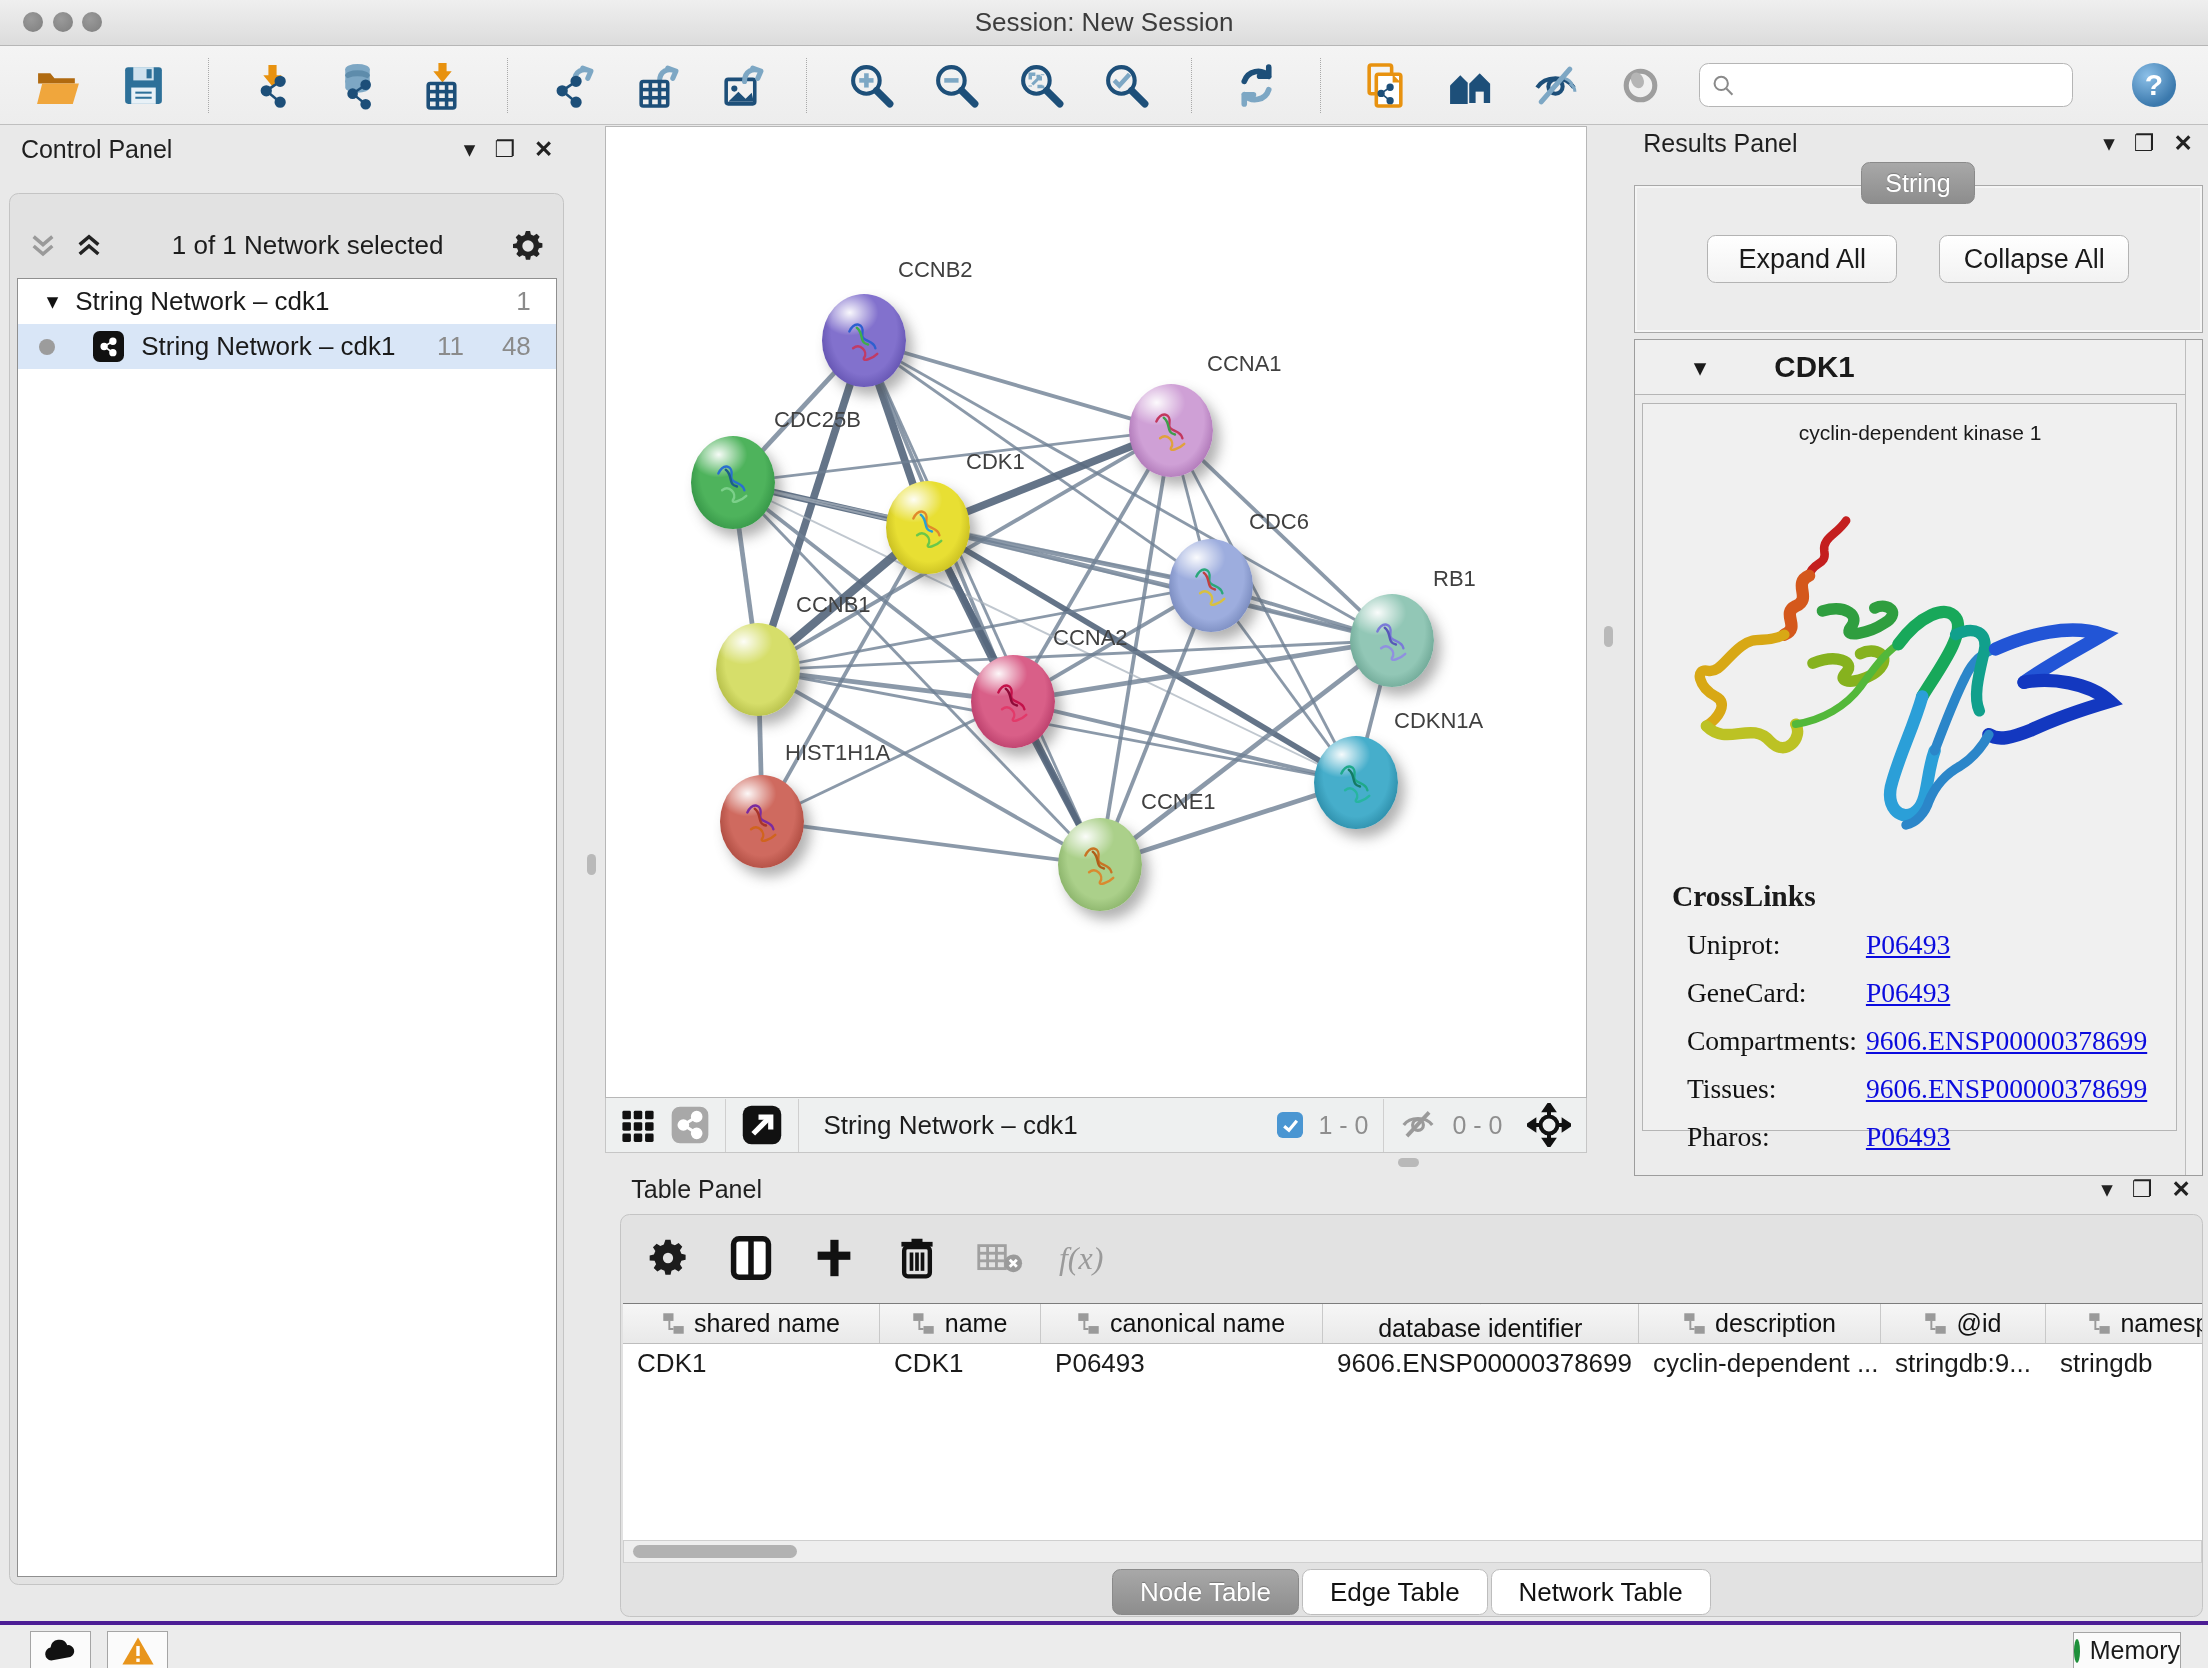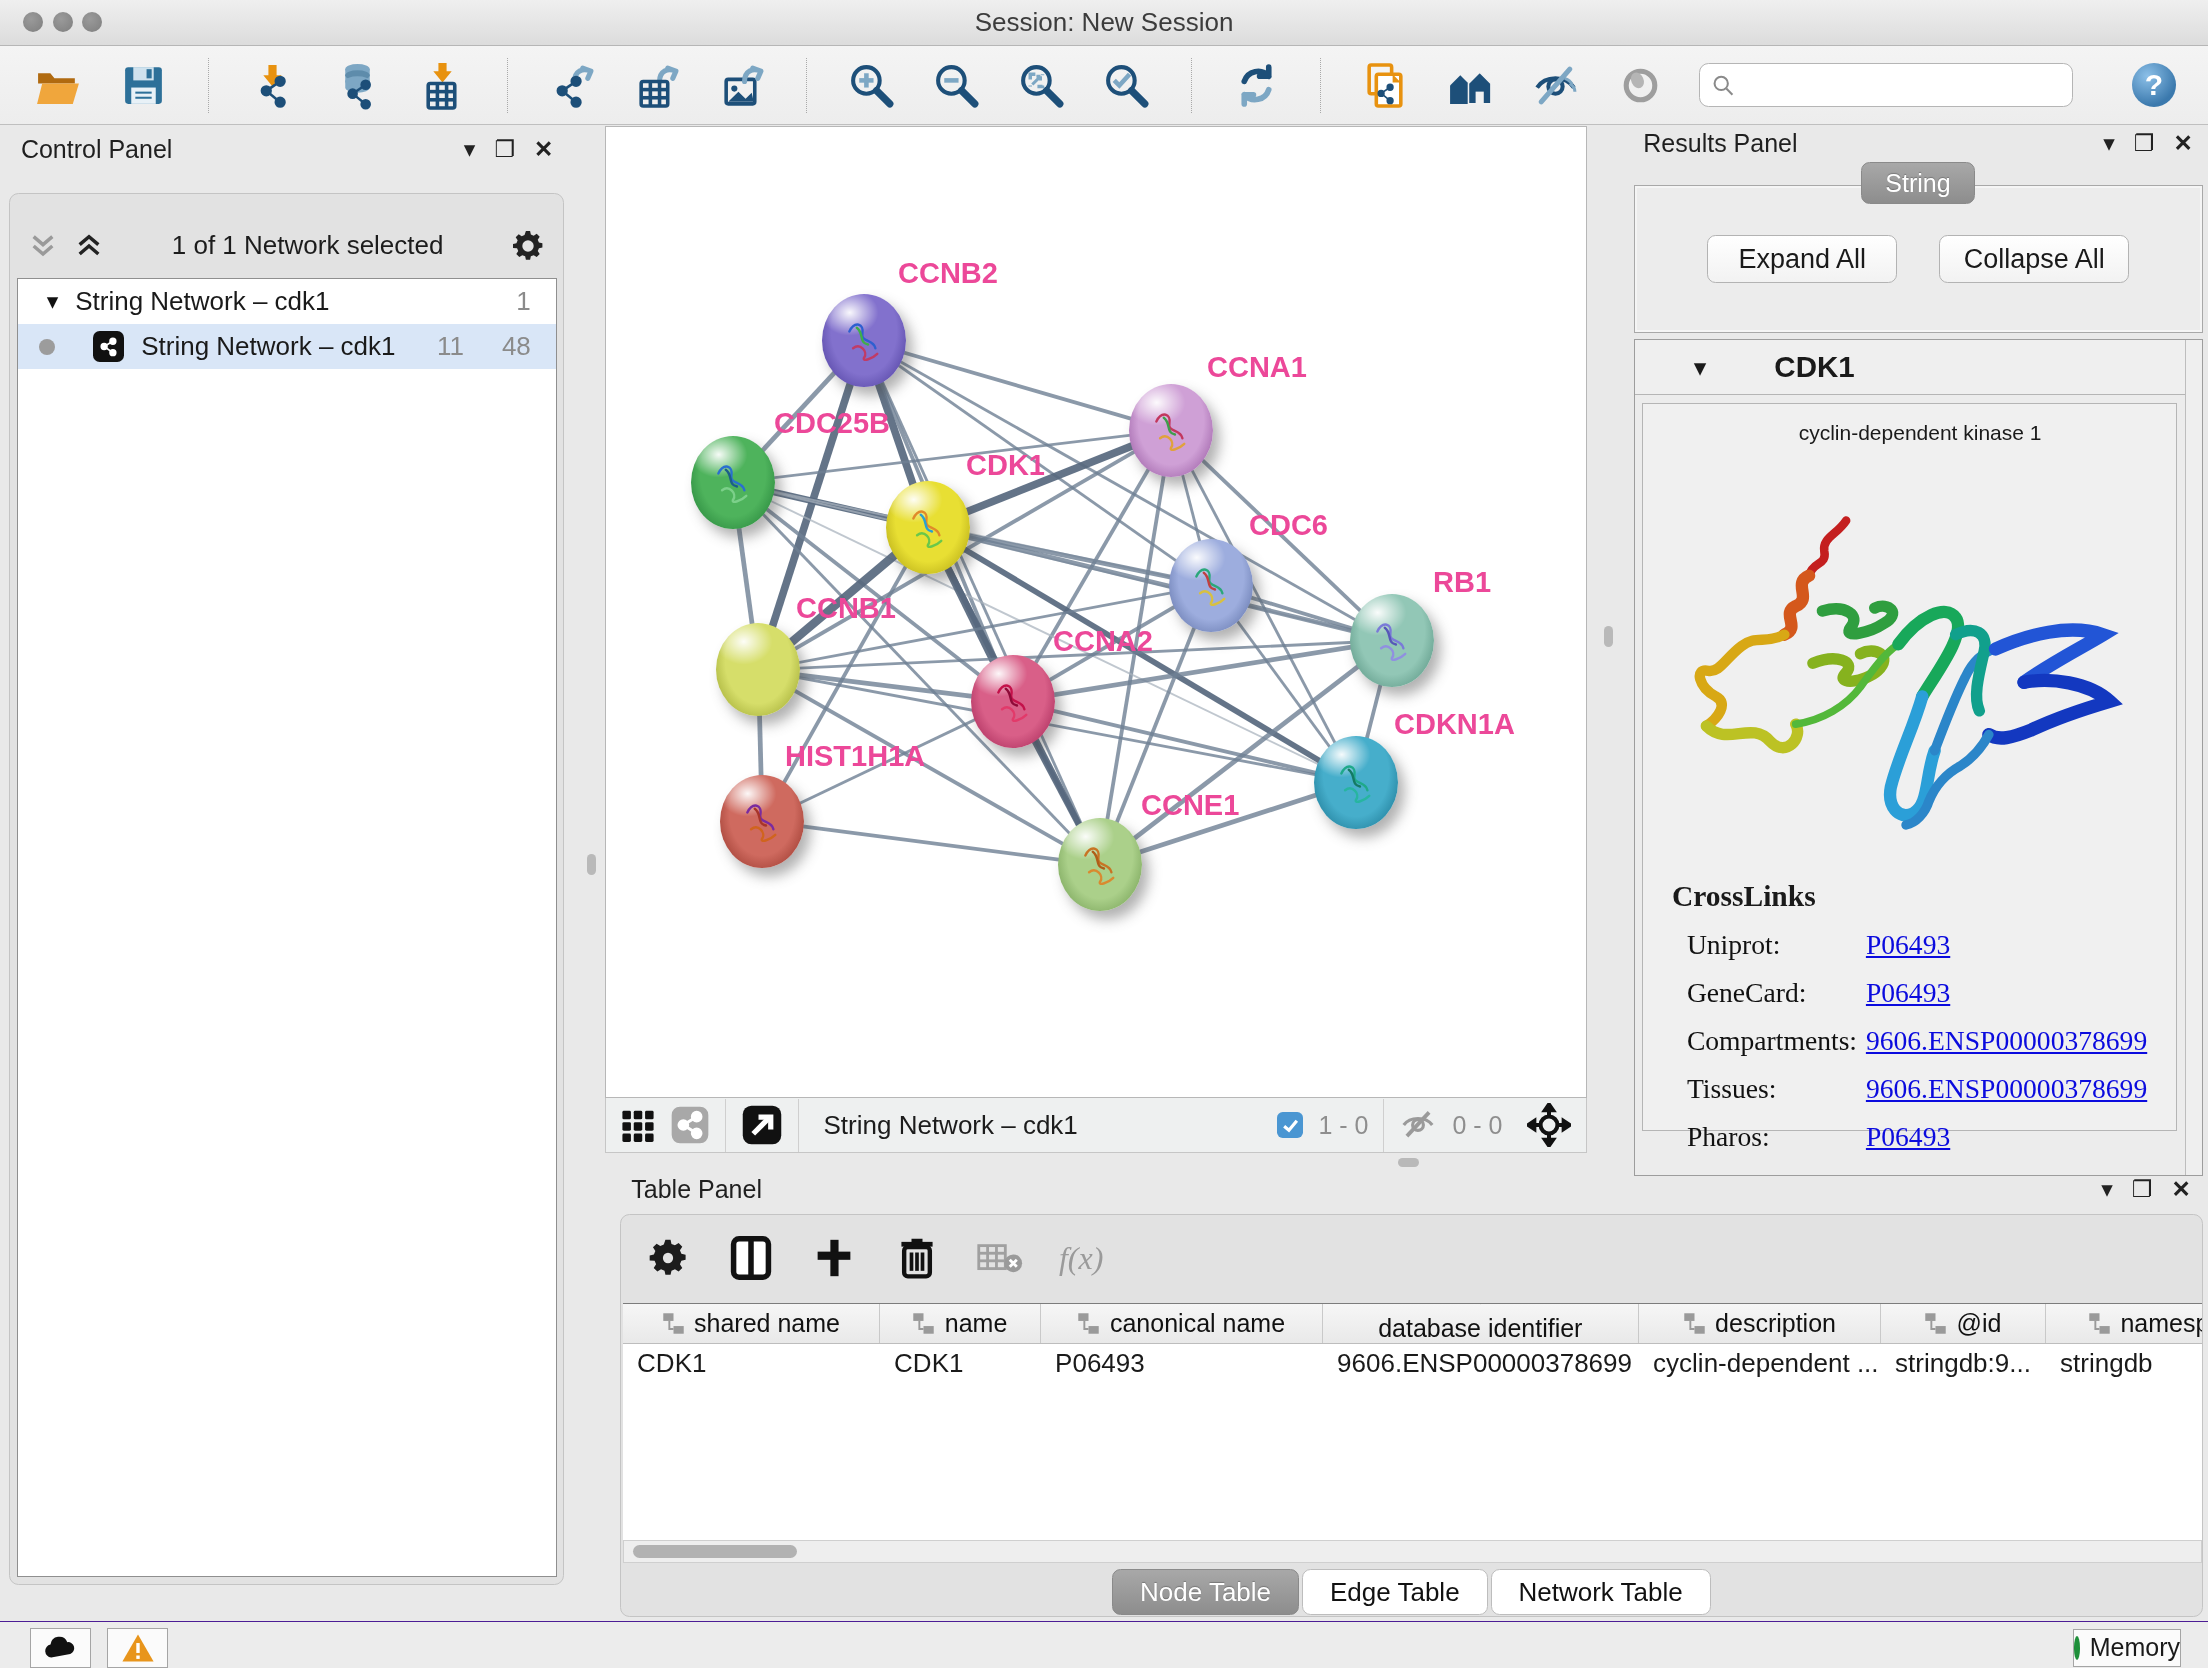--- a/index.html
+++ b/index.html
@@ -50,21 +50,21 @@
   .tree-row.child .bullet { width:16px; height:16px; border-radius:50%; background:#9c9c9c; margin-left:21px; }
   .netbadge { width:31px; height:31px; border-radius:6.7px; background:#111; margin-left:38px; display:flex; align-items:center; justify-content:center; }
   .tree-row.child .cnts { margin-left:auto; margin-right:25px; display:flex; gap:38px; color:#8b8b8b; }
 
   
   .net-canvas { position:absolute; left:605px; top:126px; width:982px; height:972px;
     background:#fff; border:1px solid #b7b7b7; }
   .net-canvas svg.edges { position:absolute; left:0; top:0; }
   .node { position:absolute; border-radius:50%; }
   .node svg.squig { position:absolute; left:14%; top:18%; width:72%; height:66%; }
-  .nlabel { position:absolute; font-size:29px; font-weight:700; color:#ec4899; white-space:nowrap; }
+  .nlabel { position:absolute; font-size:22px; font-weight:400; color:#404040; white-space:nowrap; }
   .net-bottombar { position:absolute; left:605px; top:1098px; width:982px; height:55px;
     background:#eef0f0; border:1px solid #c6c6c6; border-top:none;
     display:flex; align-items:center; padding:0 15px; gap:15px; }
   .nb-sep { width:0; height:53px; border-left:1px solid #cfcfcf; }
   .nb-name { font-size:26px; color:#1c1c1c; margin-left:9.5px; }
   .nb-count { font-size:25px; color:#8e8e8e; }
   .checkbox { width:26px; height:26px; border-radius:5.7px; background:#4a96d2; display:flex; align-items:center; justify-content:center; }
 
   
   .grip-v { position:absolute; width:8.6px; height:21px; background:#b9b9b9; border-radius:4.8px; }
@@ -106,21 +106,21 @@
   .th { display:flex; align-items:center; justify-content:center; gap:9.5px; font-size:25px; color:#111;
     border-right:1px solid #c9c9c9; flex:0 0 auto; overflow:hidden; white-space:nowrap; }
   .tbl-row { display:flex; height:38px; }
   .td { display:flex; align-items:center; padding-left:14.3px; font-size:26px; flex:0 0 auto; overflow:hidden; white-space:nowrap; }
   .hscroll { position:absolute; left:1.9px; top:325px; width:1579px; height:23px; background:#eeeeee; border:1px solid #cfcfcf; }
   .hthumb { position:absolute; left:9.5px; top:3.8px; width:164px; height:13.3px; background:#b2b2b2; border-radius:6.7px; }
   .tp-tabs { position:absolute; left:0; top:354px; width:100%; display:flex; justify-content:center; gap:2.9px; }
 
   
   .statusbar { position:absolute; left:0; top:1621px; width:2208px; height:48px;
-    background:#ececec; border-top:1px solid #4c1d95;text-decoration:underline; }
+    background:#ececec; border-top:4px solid #4c1d95;text-decoration:underline; }
   .sb-btn { position:absolute; top:5.7px; width:61px; height:40px; background:#fbfbfb; border:1.9px solid #a5a5a5;
     display:flex; align-items:center; justify-content:center; }
   .memory-btn { position:absolute; right:27px; top:6.7px; width:108px; height:38px; background:#fbfbfb;
     border:1px solid #a5a5a5; display:flex; align-items:center; justify-content:center; gap:9.5px; font-size:25px; }
   .memdot { width:24px; height:24px; border-radius:50%; background:#1e8f3a; }
 </style>
 </head>
 <body>
 
 <div class="titlebar">

